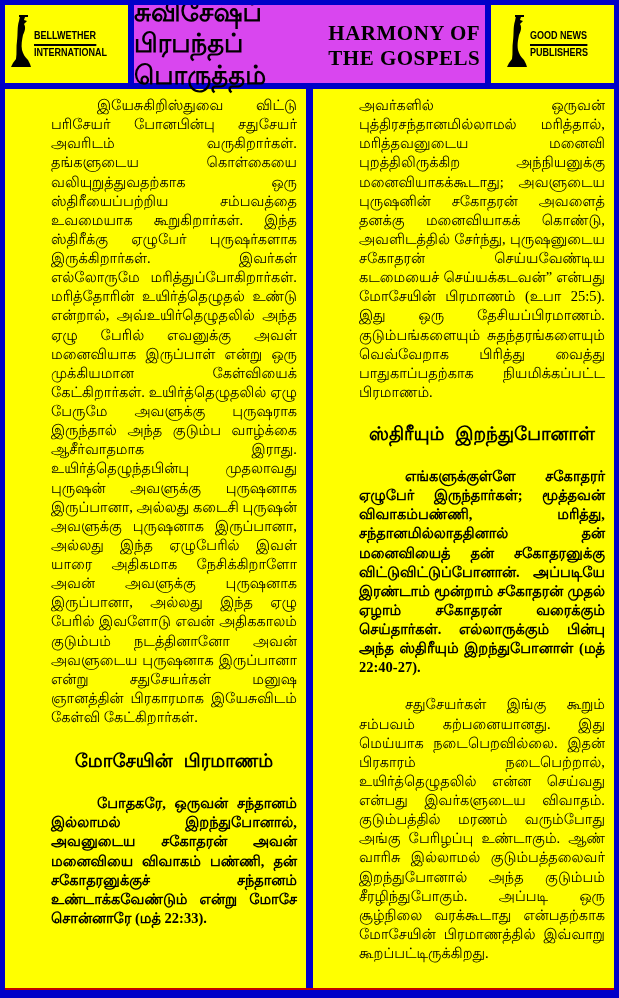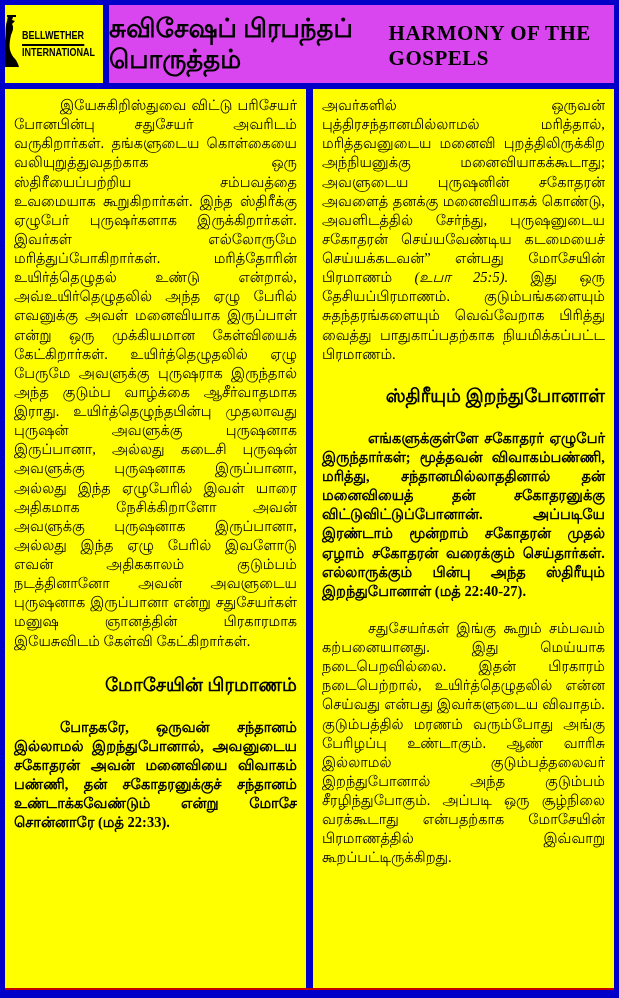--- a/index.html
+++ b/index.html
@@ -16,21 +16,21 @@
   }
   
   .header {
     display: flex; gap: 6px;
     background: #0000C8;
     padding-bottom: 6px;
     height: 84px; flex: 0 0 auto;
   }
   .logo-box {
     background: #FFFF00;
-    width: 98px; flex: 0 0 auto;
+    width: 123px; flex: 0 0 auto;
     display: flex; align-items: center; justify-content: center;
     gap: 1px; padding: 3px 1px;
   }
   .logo-figure { flex: 0 0 auto; }
   .logo-text {
     font-family: "Liberation Sans", sans-serif;
     font-weight: bold; font-size: 11px; line-height: 1.25;
     transform: scaleX(0.82); transform-origin: left center;
     white-space: nowrap;
   }
@@ -40,31 +40,32 @@
     background: #d946ef; flex: 1;
     display: flex; flex-direction: row;
     align-items: center; justify-content: center;
   }
   .title-tamil { font-size: 26px; font-weight: bold; line-height: 1.2; }
   .title-english { font-size: 21px; font-weight: bold; letter-spacing: 0.5px; margin-top: 4px; }
   
   .content { flex: 1 1 auto; display: flex; overflow: hidden; }
   .col {
     flex: 1; padding: 7px 9px 4px 9px;
-    text-align: justify; overflow: hidden;
+    text-align: justify; overflow: hidden; margin-left: 37px;
   }
   .divider { width: 7px; background: #0000C8; flex: 0 0 auto; }
   p.body { font-size: 14.5px; line-height: 1.32; margin-bottom: 18px; }
   .indent { text-indent: 46px; }
   .bold { font-weight: bold; }
-  .italic { font-style: italic; }
+  .italic { }
   h2.section {
     font-size: 18.5px; font-weight: bold;
-    text-align: right; text-indent: 0;
+    text-align: center; text-indent: 0;
     margin: 22px 0 20px 0;
+    font-family: Liberation Mono, monospace;
   }
   h2.first-gap { margin-top: 24px; }
   .red-line { height: 2px; background: #C00000; flex: 0 0 auto; }
 </style>
 </head>
 <body>
 
 <div class="page">
 
   <div class="header">
@@ -80,20 +81,32 @@
         <span class="logo-line1">BELLWETHER</span>
         <span class="logo-line2">INTERNATIONAL</span>
       </span>
     </div>
 
     <div class="title-box">
       <div class="title-tamil">சுவிசேஷப் பிரபந்தப் பொருத்தம்</div>
       <div class="title-english">HARMONY OF THE GOSPELS</div>
     </div>
 
+    <div class="logo-box">
+      <span class="logo-figure">
+        <svg width="24" height="54" viewBox="0 0 24 54">
+          <path fill="#000" d="M11,1 L16,2 L15,5 L18,6 L15,9 C17,12 16,16 14,20 C13,25 12,30 13,35 C14,39 16,42 19,45 L21,49 L22,52 L2,52 L4,48 L7,44 C8,38 7,32 8,26 C9,19 8,12 10,6 Z"></path>
+          <rect fill="#000" x="10" y="0" width="9" height="2"></rect>
+        </svg>
+      </span>
+      <span class="logo-text">
+        <span class="logo-line1">GOOD NEWS</span>
+        <span class="logo-line2">PUBLISHERS</span>
+      </span>
+    </div>
 
   </div>
 
   <div class="content">
 
     <div class="col">
       <p class="body indent">இயேசுகிறிஸ்துவை விட்டு பரிசேயர் போனபின்பு சதுசேயர் அவரிடம் வருகிறார்கள். தங்களுடைய கொள்கையை வலியுறுத்துவதற்காக ஒரு ஸ்திரீயைப்பற்றிய சம்பவத்தை உவமையாக கூறுகிறார்கள். இந்த ஸ்திரீக்கு ஏழுபேர் புருஷர்களாக இருக்கிறார்கள். இவர்கள் எல்லோருமே மரித்துப்போகிறார்கள். மரித்தோரின் உயிர்த்தெழுதல் உண்டு என்றால், அவ்உயிர்தெழுதலில் அந்த ஏழு பேரில் எவனுக்கு அவள் மனைவியாக இருப்பாள் என்று ஒரு முக்கியமான கேள்வியைக் கேட்கிறார்கள். உயிர்த்தெழுதலில் ஏழு பேருமே அவளுக்கு புருஷராக இருந்தால் அந்த குடும்ப வாழ்க்கை ஆசீர்வாதமாக இராது. உயிர்த்தெழுந்தபின்பு முதலாவது புருஷன் அவளுக்கு புருஷனாக இருப்பானா, அல்லது கடைசி புருஷன் அவளுக்கு புருஷனாக இருப்பானா, அல்லது இந்த ஏழுபேரில் இவள் யாரை அதிகமாக நேசிக்கிறாளோ அவன் அவளுக்கு புருஷனாக இருப்பானா, அல்லது இந்த ஏழு பேரில் இவளோடு எவன் அதிககாலம் குடும்பம் நடத்தினானோ அவன் அவளுடைய புருஷனாக இருப்பானா என்று சதுசேயர்கள் மனுஷ ஞானத்தின் பிரகாரமாக இயேசுவிடம் கேள்வி கேட்கிறார்கள்.</p>
       <h2 class="section first-gap">மோசேயின் பிரமாணம்</h2>
       <p class="body indent bold">போதகரே, ஒருவன் சந்தானம் இல்லாமல் இறந்துபோனால், அவனுடைய சகோதரன் அவன் மனைவியை விவாகம் பண்ணி, தன் சகோதரனுக்குச் சந்தானம் உண்டாக்கவேண்டும் என்று மோசே சொன்னாரே (மத் 22:33).</p>
     </div>

